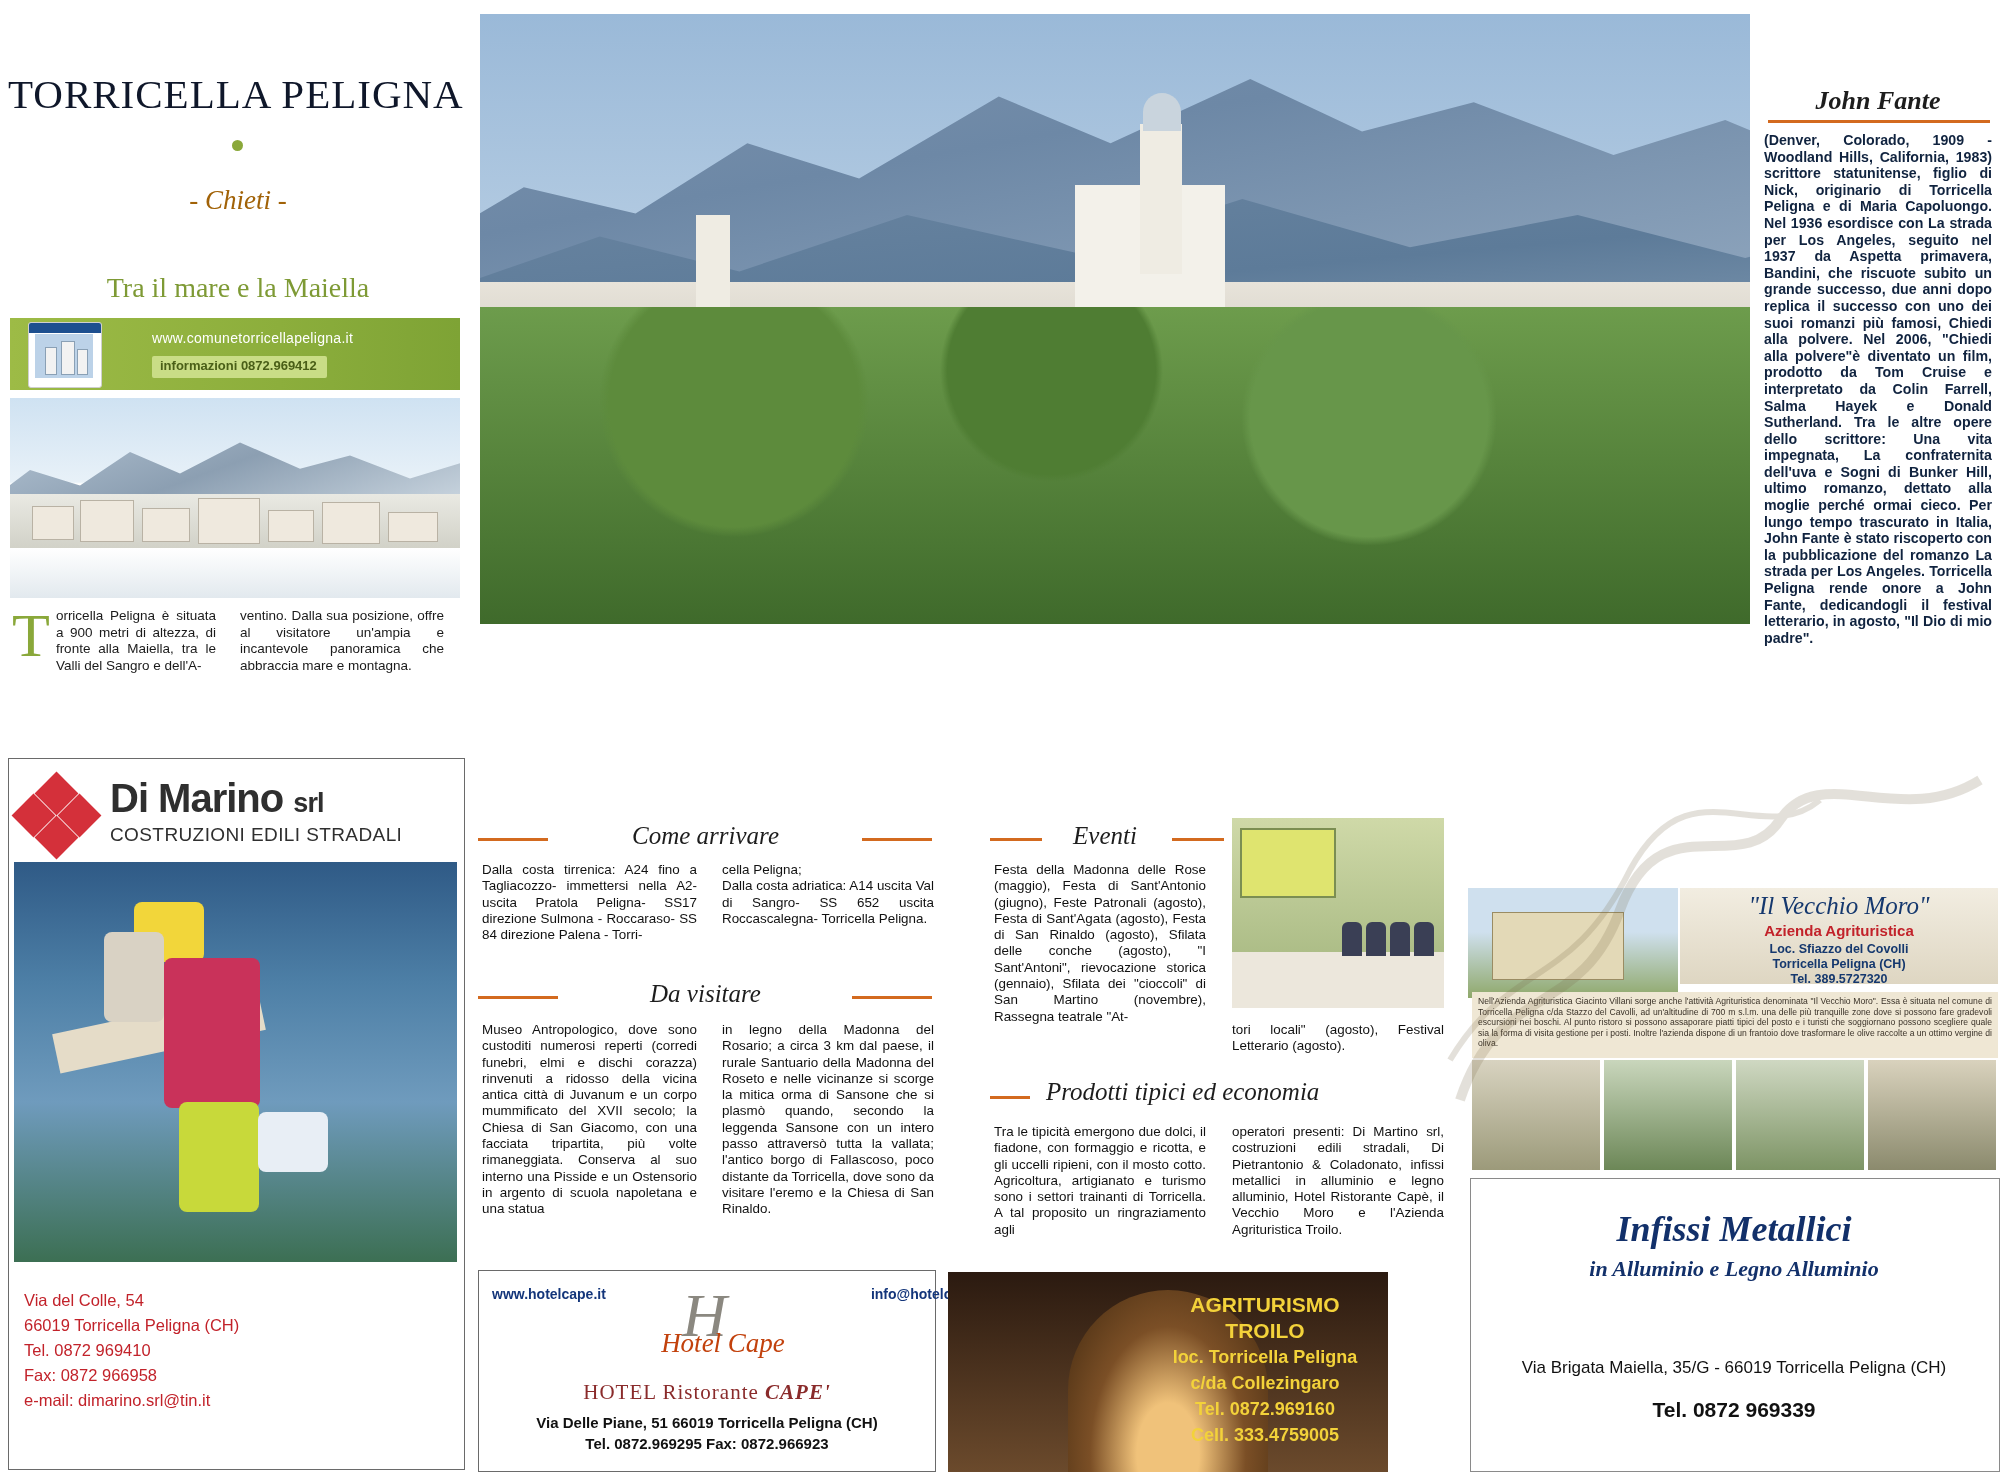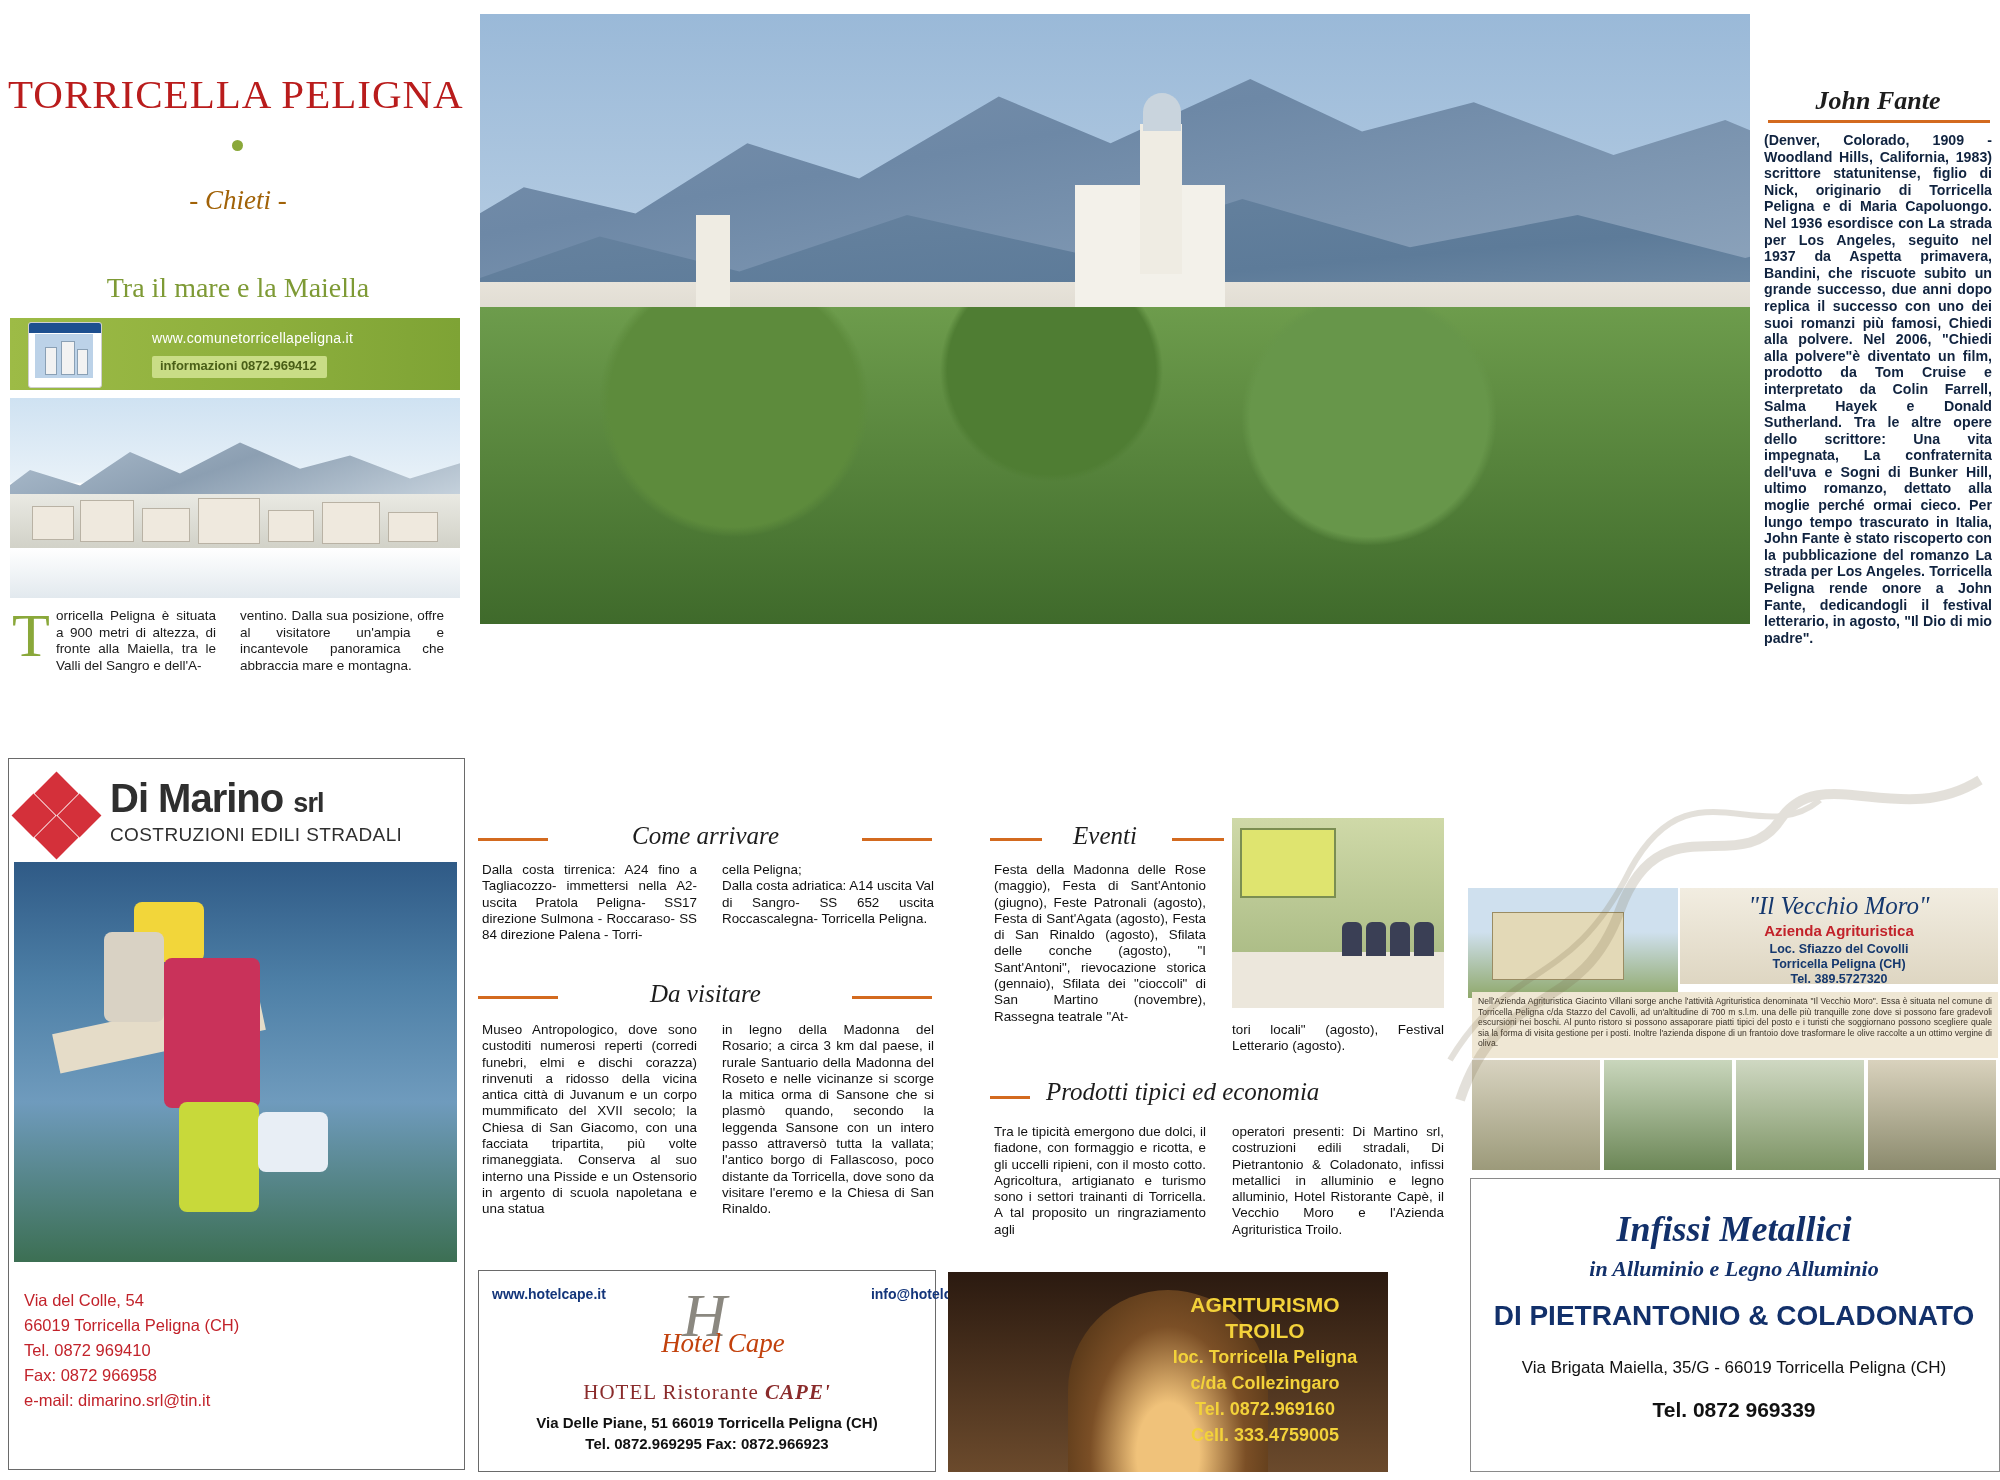--- a/index.html
+++ b/index.html
@@ -15,21 +15,21 @@
   
   .abs{position:absolute;}
   .ctr{text-align:center;}
 
   
   #left-column{left:0;top:0;width:470px;height:1480px;}
 
   #town-title{
     left:8px;top:70px;width:460px;
     font-family:"Liberation Serif", serif;
-    font-size:41px;letter-spacing:1px;color:#b91c1c;
+    font-size:41px;letter-spacing:1px;color:#0f172a;
     white-space:nowrap;
   }
 
   #title-dot{
     left:232px;top:140px;width:11px;height:11px;border-radius:50%;
     background:#8aa83a;
   }
   #town-sub{
     left:8px;top:185px;width:460px;
     font-family:"Liberation Serif", serif;font-style:italic;
@@ -481,21 +481,20 @@
   <div class="abs" id="vm-strip">
     <div class="vm-thumb" id="vm-t1"></div>
     <div class="vm-thumb" id="vm-t2"></div>
     <div class="vm-thumb" id="vm-t3"></div>
     <div class="vm-thumb" id="vm-t4"></div>
   </div>
 
   <div class="abs" id="ad-infissi"></div>
   <div class="abs" id="infissi-title">Infissi Metallici</div>
   <div class="abs" id="infissi-sub">in Alluminio e Legno Alluminio</div>
-  <div class="abs" id="infissi-name">DI PIETRANTONIO &amp; COLADONATO</div>
   <div class="abs" id="infissi-addr">Via Brigata Maiella, 35/G - 66019 Torricella Peligna (CH)</div>
   <div class="abs" id="infissi-tel">Tel. 0872 969339</div>
 
   <svg class="abs" id="watermark" viewBox="0 0 560 360">
     <path d="M20,340 C60,220 140,260 180,150 C220,40 300,120 340,60 C380,0 460,70 540,20" fill="none" stroke="#7a6a4a" stroke-width="10"></path>
     <path d="M10,300 C70,200 130,230 190,110 C250,0 320,90 380,40" fill="none" stroke="#7a6a4a" stroke-width="6"></path>
   </svg>
 
 </div>
 

